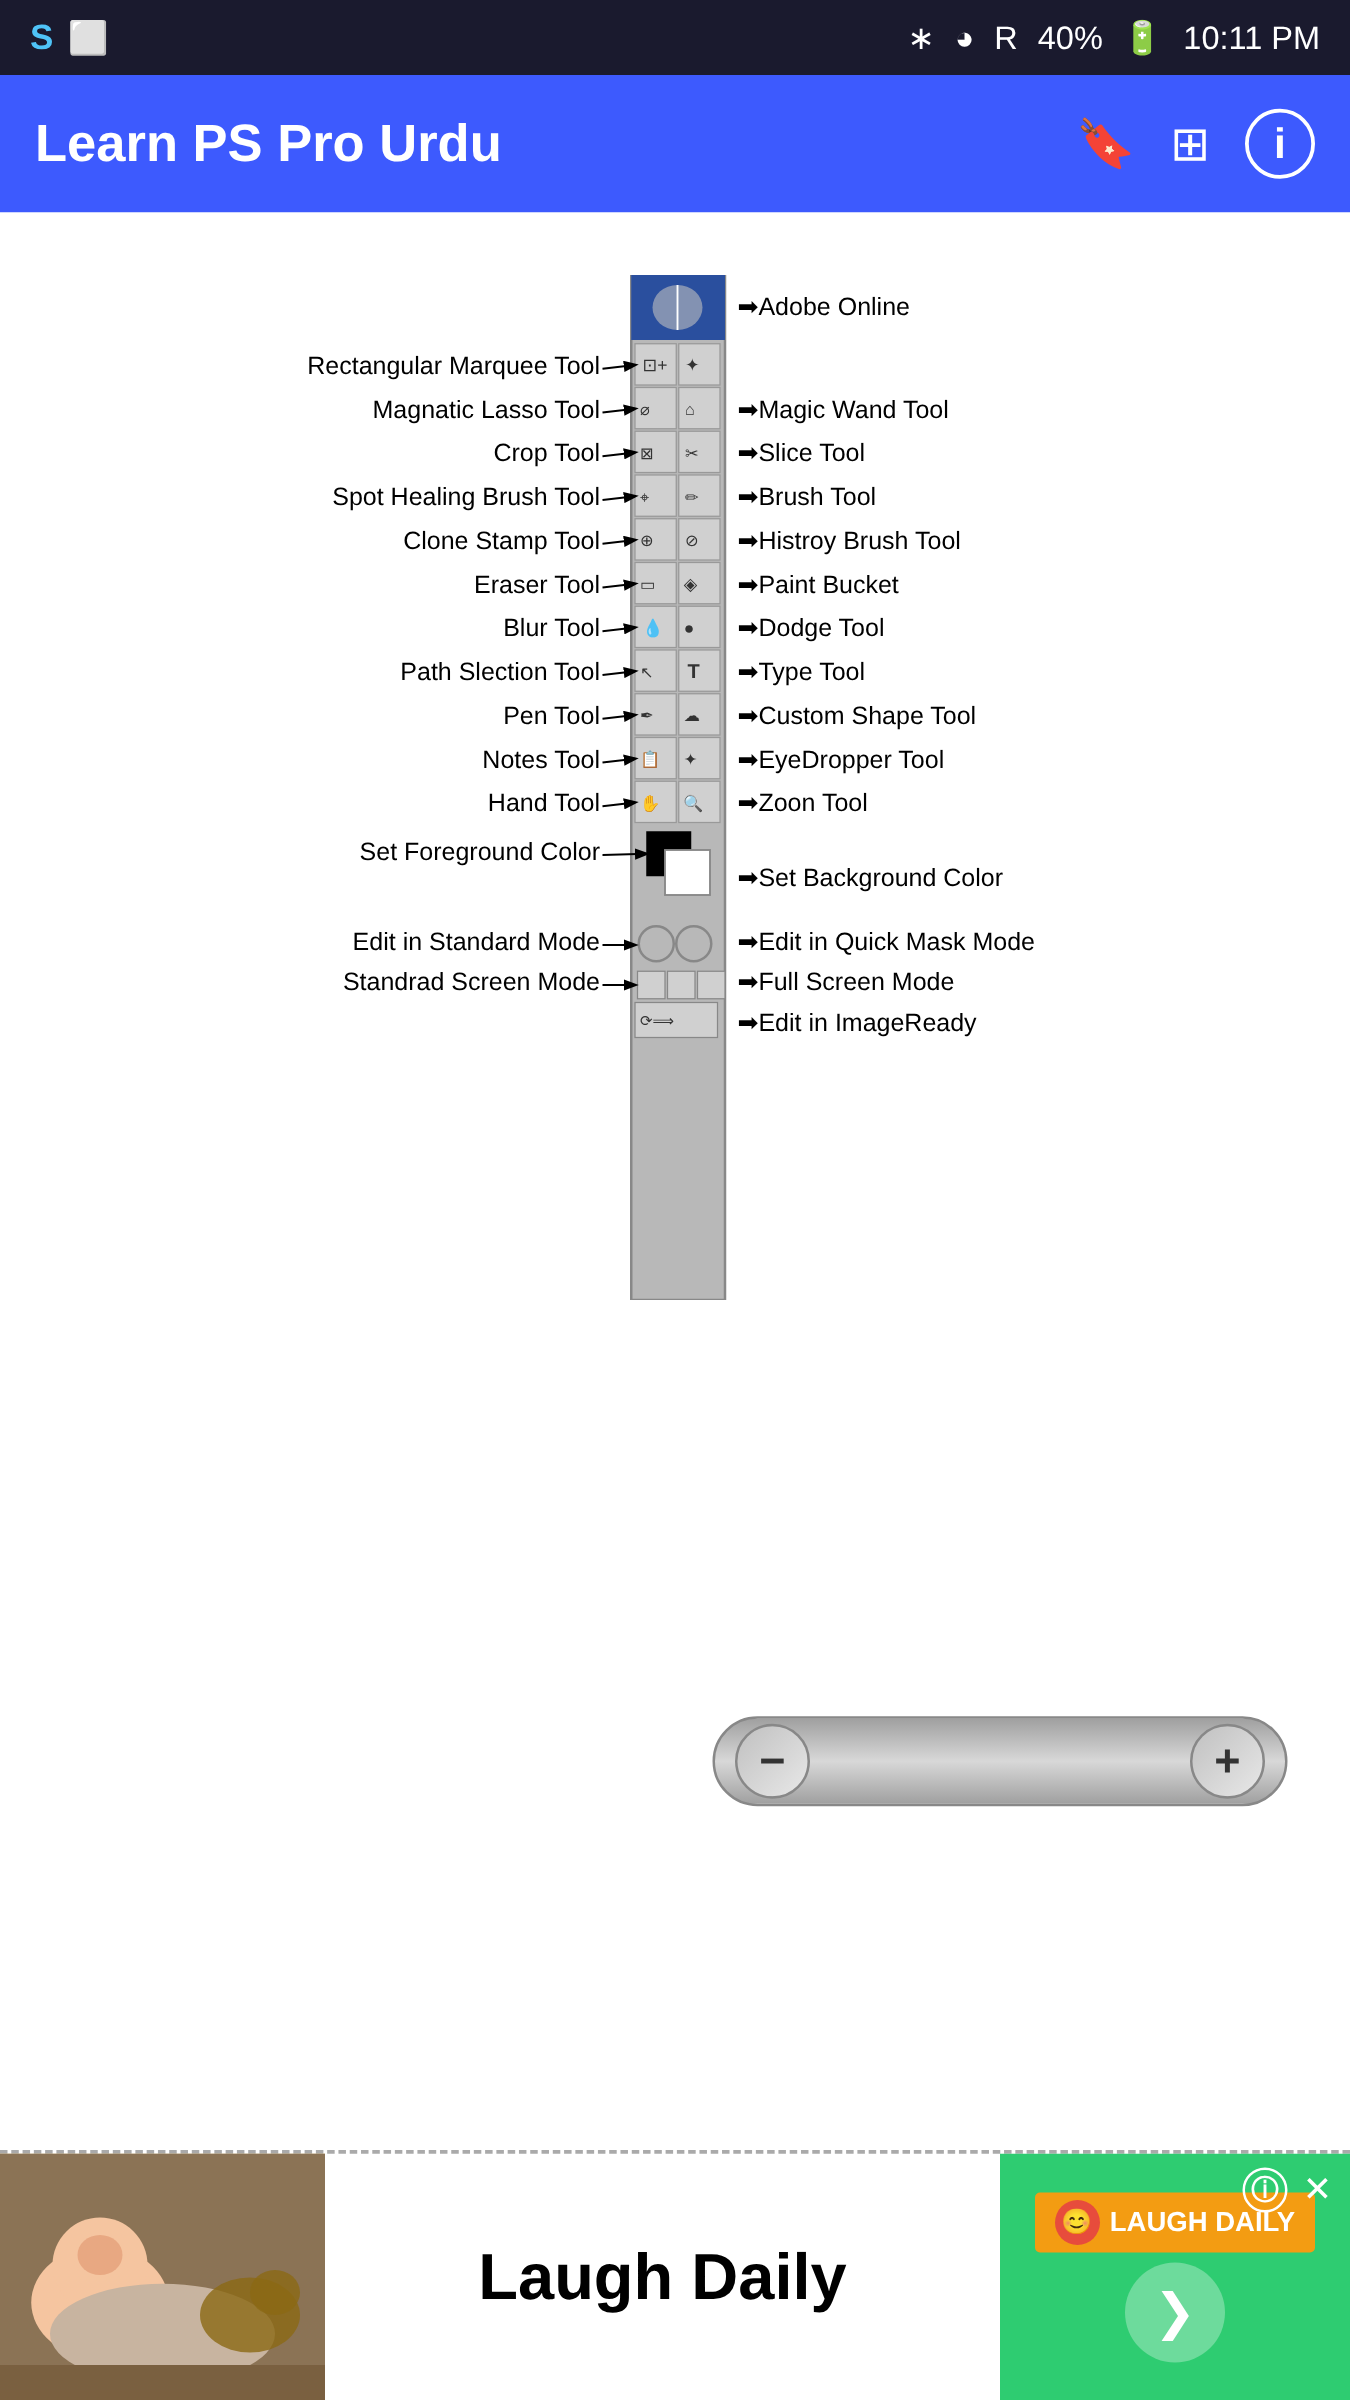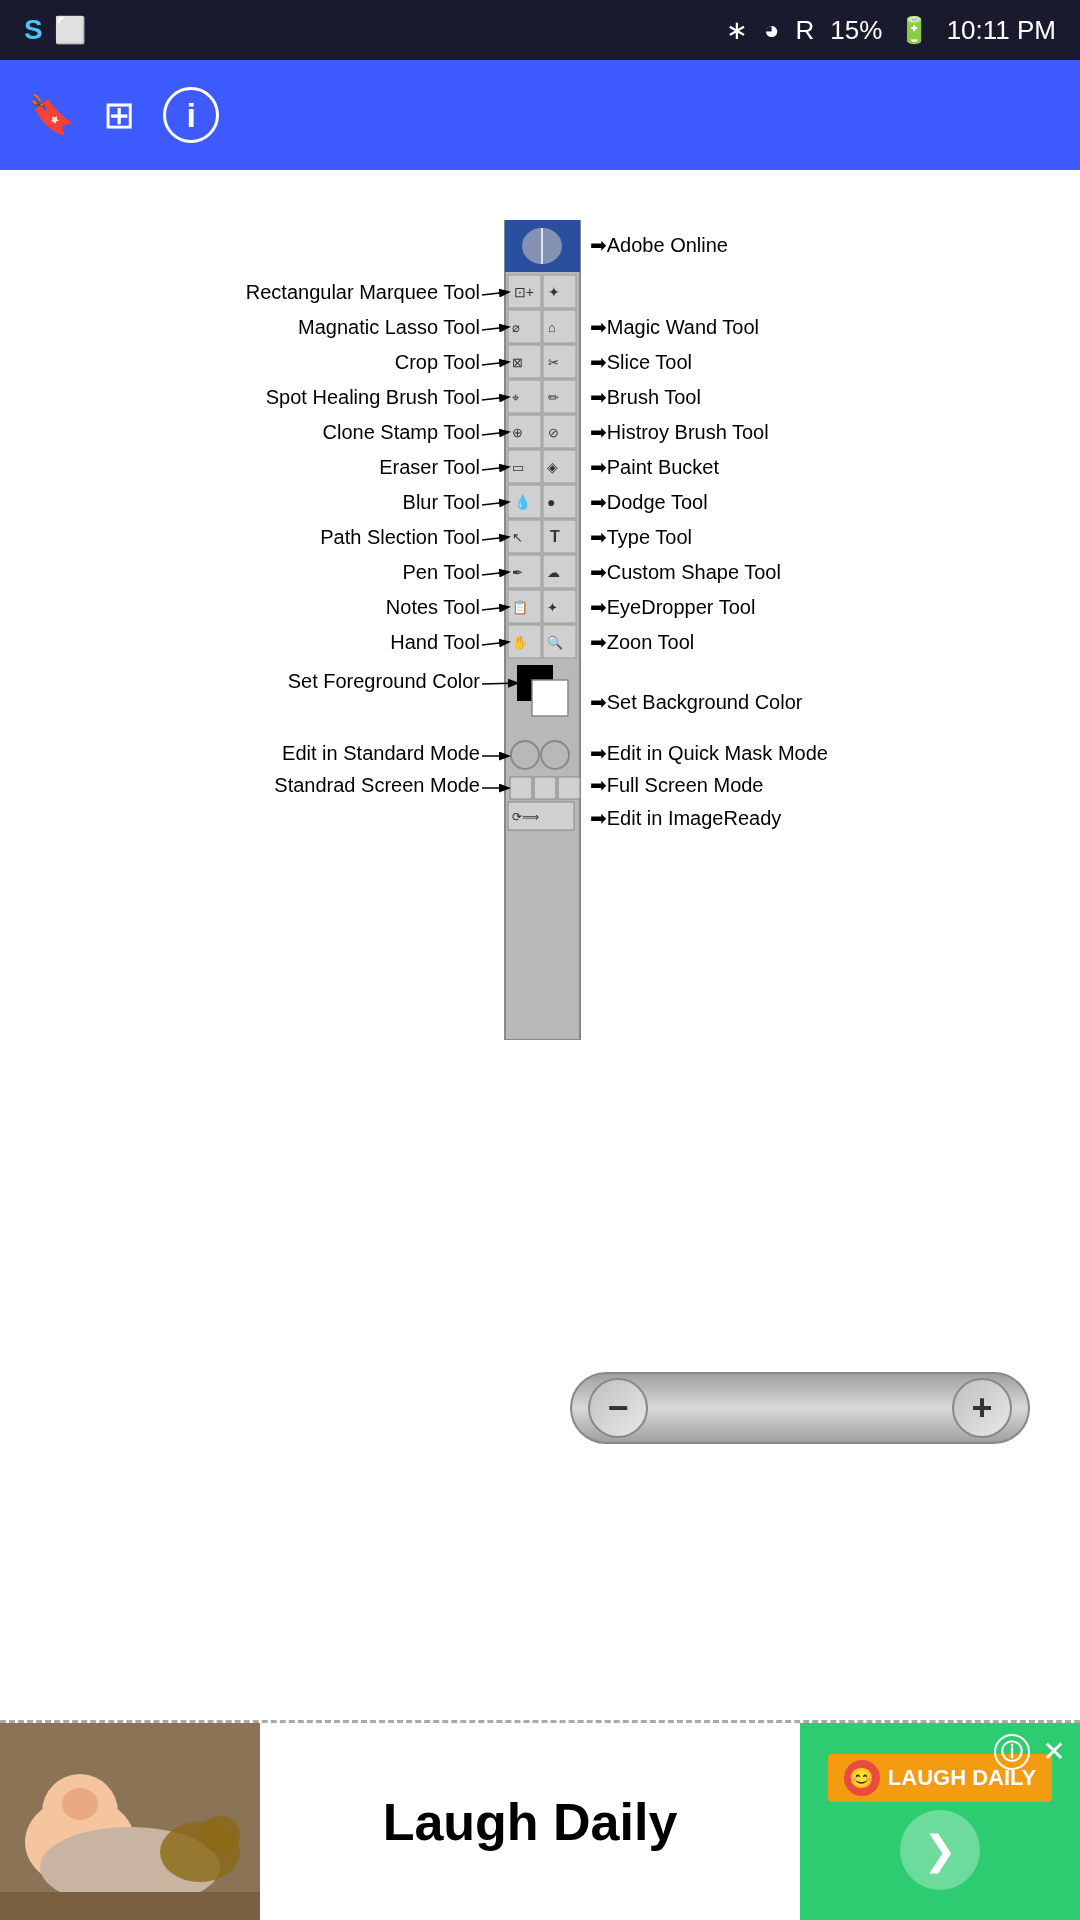--- a/index.html
+++ b/index.html
@@ -193,27 +193,28 @@
 
 <div class="status-bar">
   <div class="status-left">
     <span style="font-size:28px;font-weight:bold;color:#4fc3f7;">S</span>
     <span>⬜</span>
   </div>
   <div class="status-right">
     <span>∗</span>
     <span>◕</span>
     <span>R</span>
-    <span>15%</span>
+    <span>40%</span>
     <span>🔋</span>
     <span>10:11 PM</span>
   </div>
 </div>
 
 <div class="app-bar">
+  <div class="app-bar-title">Learn PS Pro Urdu</div>
   <div class="app-bar-actions">
     <div class="app-bar-icon">🔖</div>
     <div class="app-bar-icon">⊞</div>
     <div class="app-bar-icon-circle">i</div>
   </div>
 </div>
 
 <div class="main-content">
 
   <div class="diagram-svg-container">

